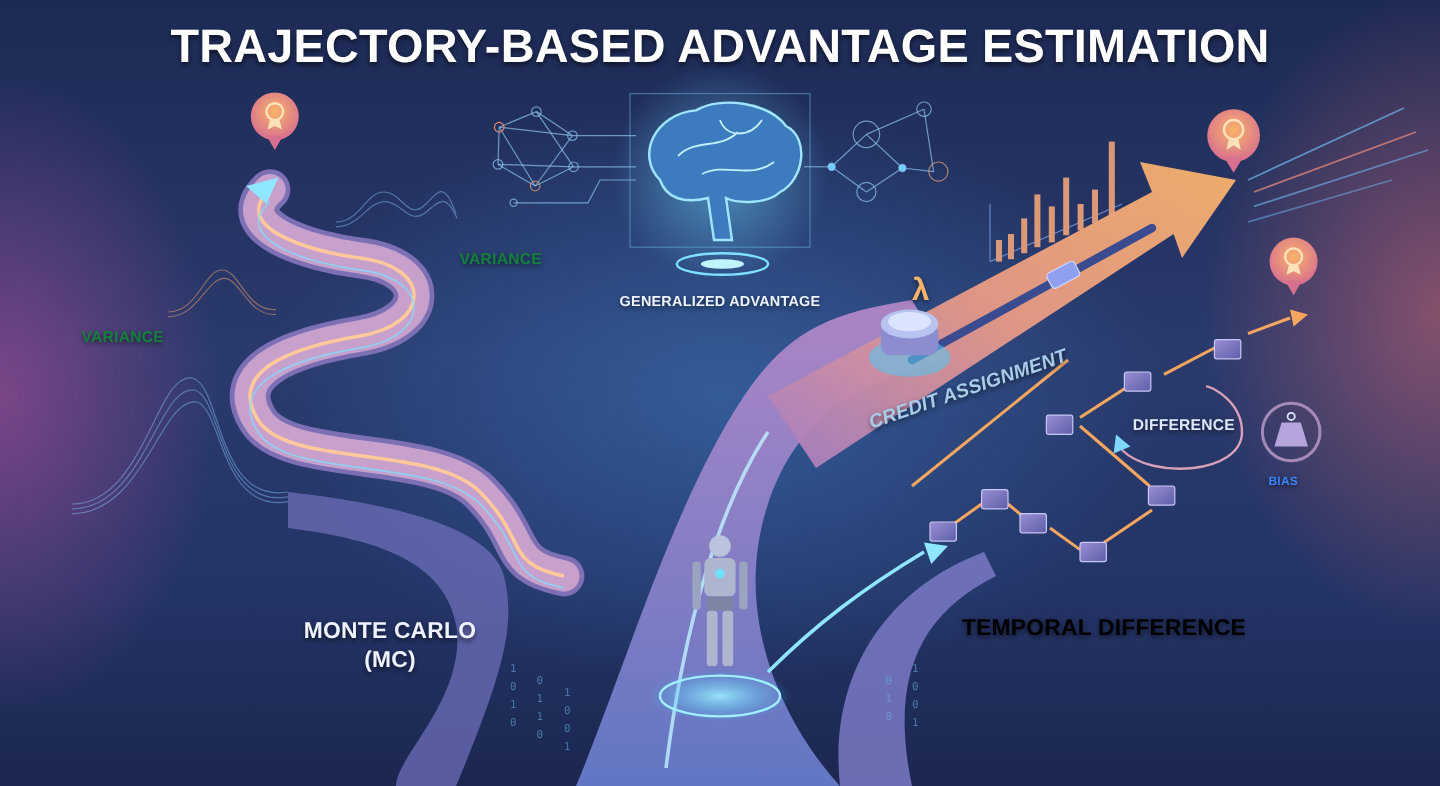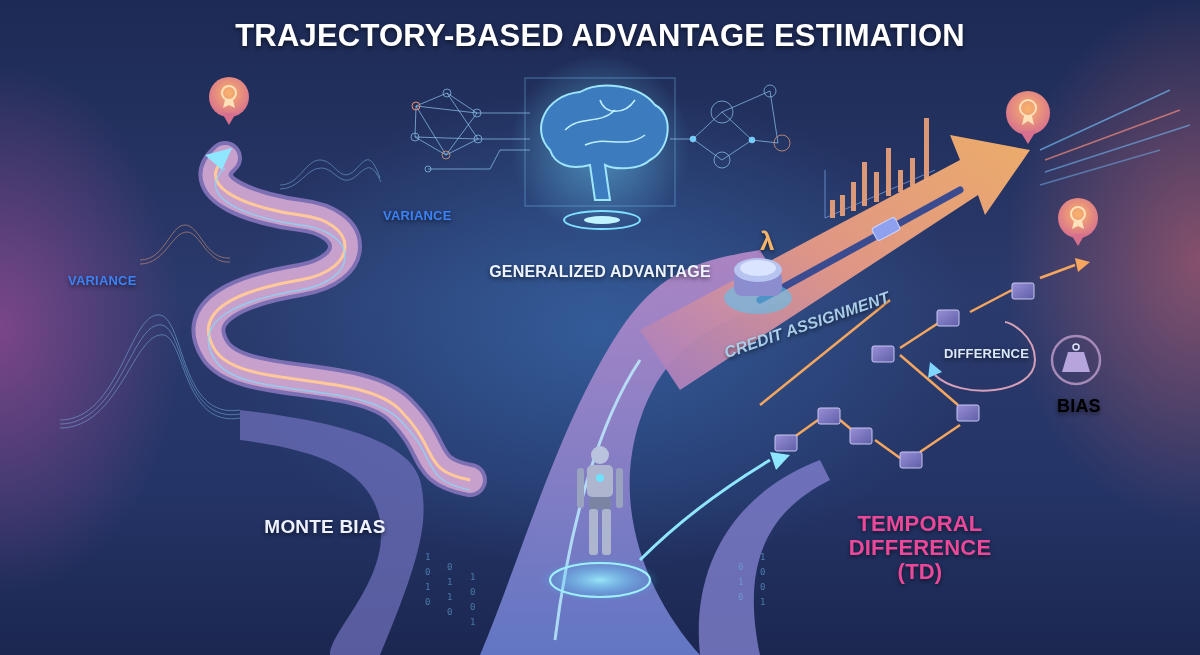--- a/index.html
+++ b/index.html
@@ -12,34 +12,34 @@
       radial-gradient(ellipse 500px 320px at 600px 330px, rgba(60,120,190,0.55), rgba(0,0,0,0) 75%),
       linear-gradient(180deg, #1d2a55 0%, #2a3a6c 45%, #243466 75%, #1b2750 100%);
     color: #ffffff;
   }
   .stage { position: absolute; inset: 0; }
   svg.art { position: absolute; left: 0; top: 0; }
   .label {
     position: absolute; font-weight: 700; text-align: center; letter-spacing: 0.2px;
     text-shadow: 0 2px 4px rgba(0,0,0,0.55);
   }
-  .title { left: 0; width: 1200px; top: 18px; font-size: 31px; color: #ffffff; }
-  .variance { font-size: 13px; color: #3b82f6; font-weight: 700; }
+  .title { left: 0; width: 1200px; top: 18px; font-size: 39px; color: #ffffff; }
+  .variance { font-size: 13px; color: #15803d; font-weight: 700; }
   .var-left { left: 68px; top: 273px; }
   .var-right { left: 383px; top: 208px; }
-  .gae { left: 455px; top: 240px; width: 290px; font-size: 16px; line-height: 22px; color: #eef4ff; margin-top: 21px; }
+  .gae { left: 455px; top: 240px; width: 290px; font-size: 12px; line-height: 22px; color: #eef4ff; }
   .lambda { left: 760px; top: 226px; font-size: 26px; color: #f6b46a; font-weight: 700; }
   .mc { left: 225px; top: 515px; width: 200px; font-size: 19px; line-height: 24px; color: #eef2ff; }
-  .td { left: 790px; top: 512px; width: 260px; font-size: 22px; line-height: 24px; color: #ec4899; }
+  .td { left: 790px; top: 512px; width: 260px; font-size: 19px; line-height: 24px; color: #000000; }
   .credit {
     left: 722px; top: 345px; font-size: 16px; color: #a9cde8; font-style: italic;
     transform: rotate(-19deg); transform-origin: left top;
   }
   .bootstrap { left: 944px; top: 346px; font-size: 13px; color: #dce8f8; }
-  .bias { left: 1057px; top: 396px; font-size: 18px; color: #000000; }
+  .bias { left: 1057px; top: 396px; font-size: 10px; color: #3b82f6; }
 </style>
 </head>
 <body>
 
 <div class="stage">
 
 <svg class="art" width="1200" height="655" viewBox="0 0 1200 655">
   <defs>
     <linearGradient id="roadGrad" x1="0" y1="1" x2="0" y2="0">
       <stop offset="0" stop-color="#6a7fd0"></stop>
@@ -274,21 +274,21 @@
   <div>GENERALIZED ADVANTAGE</div>
 </div>
 
 <div class="label lambda">λ</div>
 
 <div class="label credit">CREDIT ASSIGNMENT</div>
 <div class="label bootstrap">DIFFERENCE</div>
 <div class="label bias">BIAS</div>
 
 <div class="label mc">
-  <div>MONTE BIAS</div>
+  <div>MONTE CARLO</div>
+  <div>(MC)</div>
 </div>
 
 <div class="label td">
   <div>TEMPORAL DIFFERENCE</div>
-  <div>(TD)</div>
 </div>
 
 </div>
 
 </body></html>

